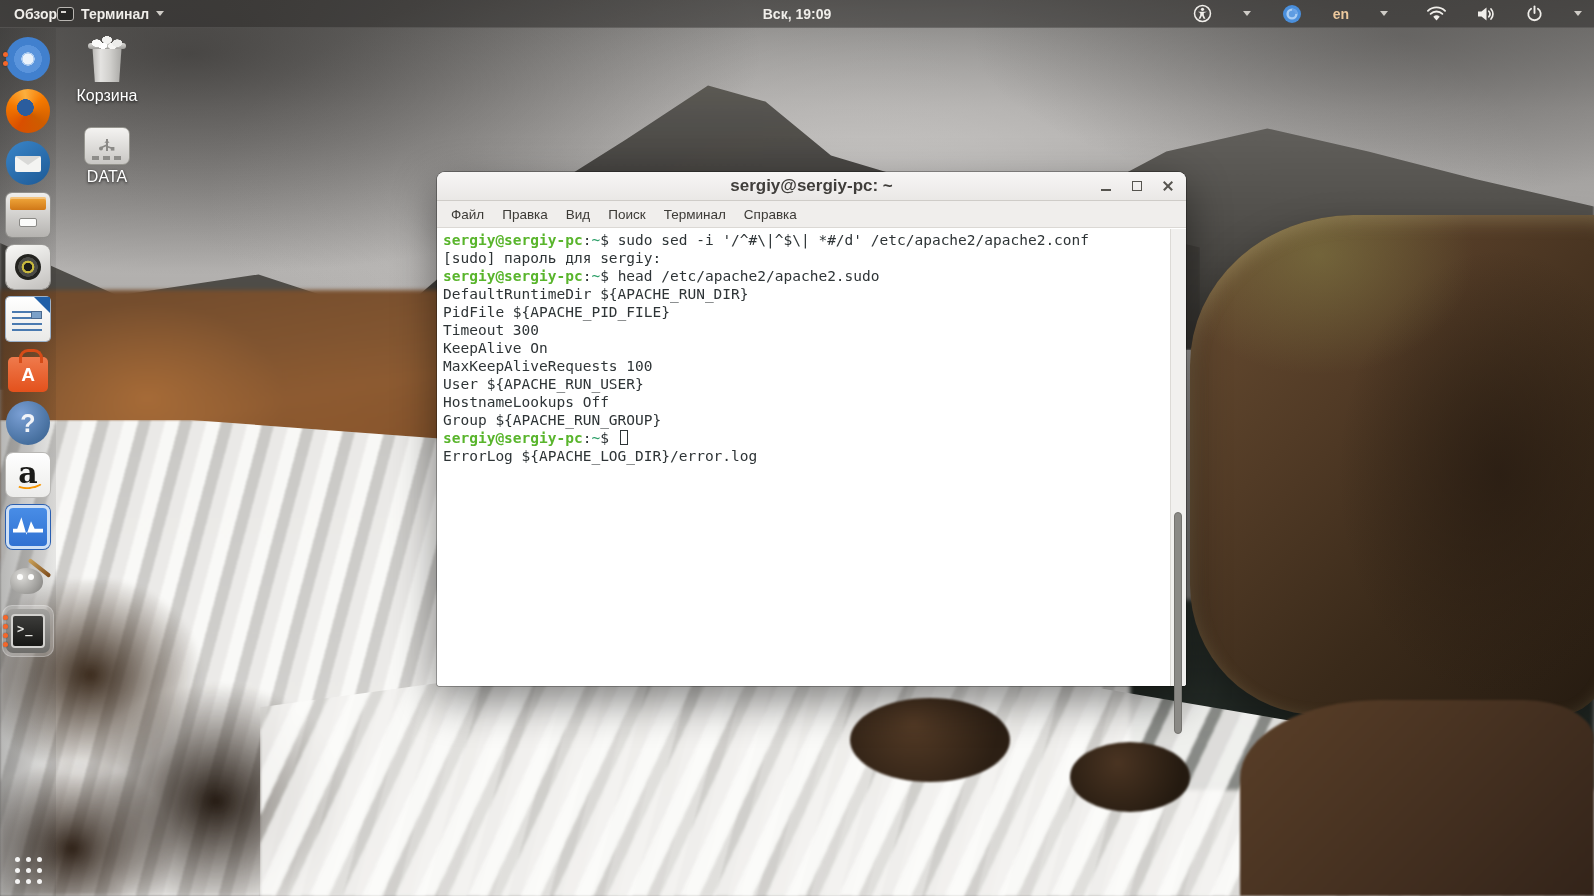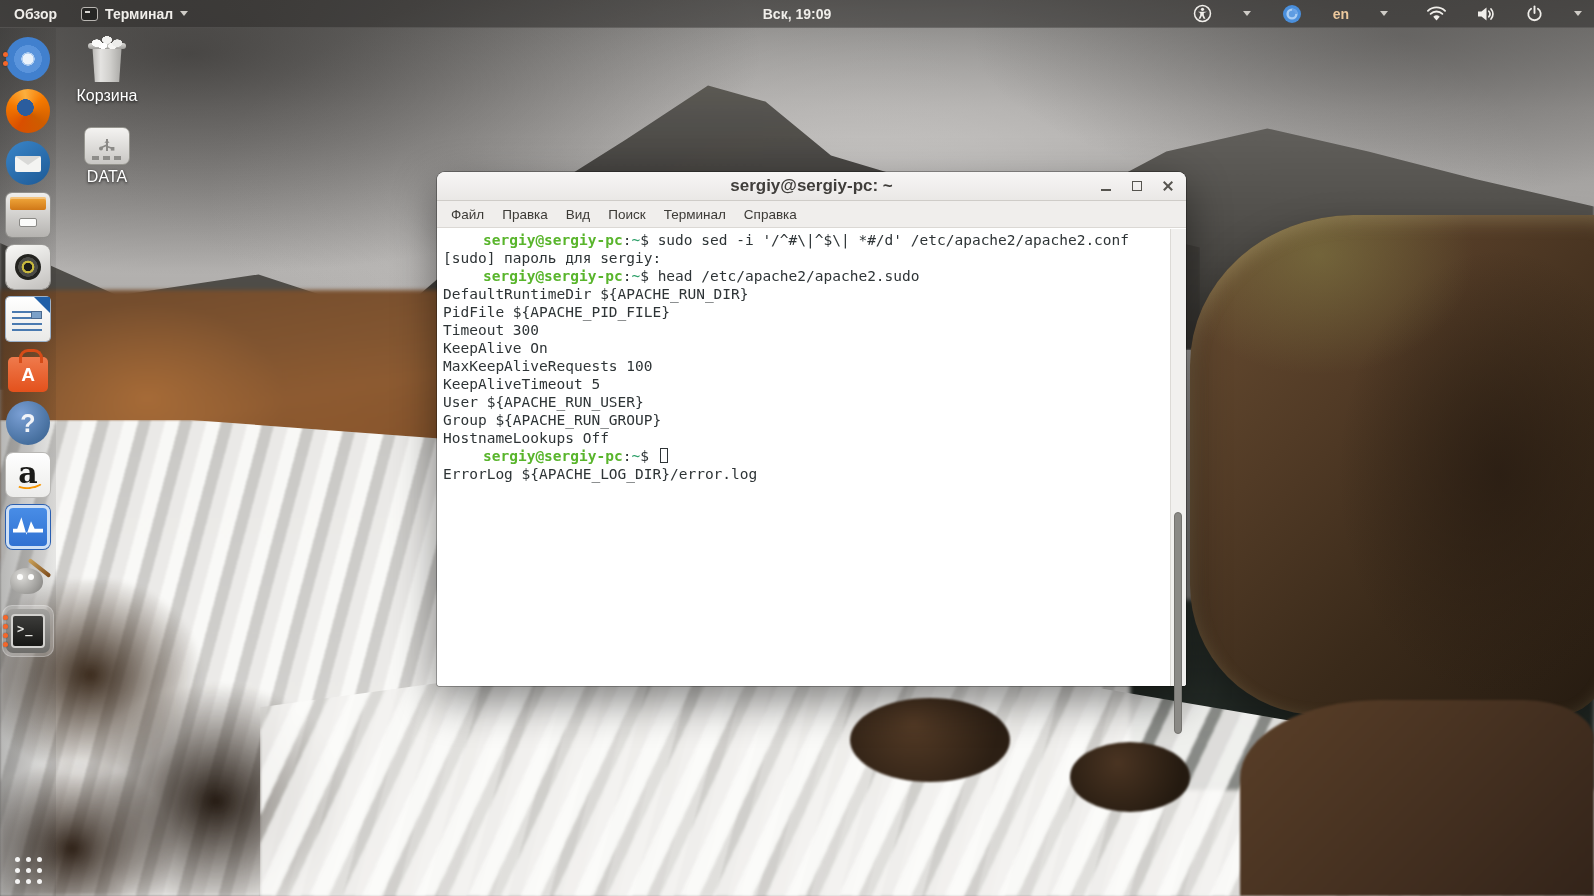--- a/index.html
+++ b/index.html
@@ -57,21 +57,21 @@
     clip-path:polygon(0 20%,30% 0,70% 10%,100% 35%,100% 100%,0 100%); }
   .midrock1 { left:850px; top:698px; width:160px; height:84px; border-radius:50%; filter:blur(1px);
     background:radial-gradient(circle at 40% 30%, #543b26, #2c1f14 75%); }
   .midrock2 { left:1070px; top:742px; width:120px; height:70px; border-radius:50%; filter:blur(1px);
     background:radial-gradient(circle at 40% 30%, #4a3422, #241a10 75%); }
 
   
   #topbar { position:absolute; top:0; left:0; right:0; height:28px; z-index:50;
     background:rgba(46,44,42,.55); color:#f0eeea; display:flex; align-items:center;
     font-size:14px; border-bottom:1px solid rgba(255,255,255,.1); }
-  .tb-left { display:flex; align-items:center; gap:24px; padding-left:14px; }
+  .tb-left { display:flex; align-items:center; padding-left:14px; }
   .tb-activities { font-weight:700; cursor:default; }
   .tb-appmenu { display:flex; align-items:center; gap:7px; font-weight:700; }
   .tb-clock { position:absolute; left:50%; transform:translateX(-50%); font-weight:700; }
   .tb-right { margin-left:auto; display:flex; align-items:center; gap:31px; padding-right:12px; }
   .caret-down { width:0; height:0; border-left:4px solid transparent; border-right:4px solid transparent;
     border-top:5px solid #cfccc7; display:inline-block; }
   .tb-lang { font-weight:700; }
   .mini-term { width:17px; height:14px; background:#262624; border:1px solid #b9b6b2; border-radius:3px; position:relative; }
   .mini-term::after { content:""; position:absolute; left:3px; top:3px; width:5px; height:2px; background:#d8d6d2; }
   .tb-icon { display:flex; align-items:center; }
@@ -195,21 +195,21 @@
   .g-max { width:10px; height:10px; border:1.5px solid #56544f; }
   .g-close { position:relative; width:12px; height:12px; }
   .g-close::before, .g-close::after { content:""; position:absolute; left:0; top:5px; width:12px; height:1.8px; background:#56544f; }
   .g-close::before { transform:rotate(45deg); } .g-close::after { transform:rotate(-45deg); }
   .menubar { height:27px; flex:none; background:#f0eeec; border-bottom:1px solid #dbd8d4;
     display:flex; align-items:center; padding-left:5px; font-size:13.5px; color:#3c3a36; }
   .menu-item { padding:0 9px; }
   .term-body { flex:1; position:relative; font-family:"DejaVu Sans Mono", monospace;
     font-size:14.5px; line-height:18px; padding:3px 20px 0 6px; overflow:hidden; border-radius:0 0 3px 3px; }
   .term-line { height:18px; white-space:pre; }
-  .p-user { font-weight:700;margin-left:40px; }
+  .p-user { font-weight:700; }
   .cursor { display:inline-block; width:8px; height:15px; border:1px solid #2e3436; vertical-align:-2px; margin-left:2px; }
   .term-scrollbar { position:absolute; right:0; top:57px; bottom:0; width:16px; background:#f1f0ee; border-left:1px solid #dcdad6; border-radius:0 0 3px 0; }
   .term-thumb { position:absolute; right:4px; top:283px; width:8px; height:222px; background:#8a8985; border:1px solid #74736f; border-radius:5px; }
 </style>
 </head>
 <body>
 
 <div id="wallpaper">
   <div class="wp clouds"></div>
   <div class="wp mtn-left"></div>
@@ -412,23 +412,22 @@
     </div>
   <div class="term-body" style="color: rgb(46, 52, 54); background: rgb(255, 255, 255);">
       <div class="term-line"><span class="p-user" style="color: rgb(89, 181, 44);">sergiy@sergiy-pc</span><span>:</span><span style="color: rgb(47, 160, 106);">~</span><span>$ </span><span>sudo sed -i '/^#\|^$\| *#/d' /etc/apache2/apache2.conf</span></div>
       <div class="term-line">[sudo] пароль для sergiy:</div>
       <div class="term-line"><span class="p-user" style="color: rgb(89, 181, 44);">sergiy@sergiy-pc</span><span>:</span><span style="color: rgb(47, 160, 106);">~</span><span>$ </span><span>head /etc/apache2/apache2.sudo</span></div>
       <div class="term-line">DefaultRuntimeDir ${APACHE_RUN_DIR}</div>
       <div class="term-line">PidFile ${APACHE_PID_FILE}</div>
       <div class="term-line">Timeout 300</div>
       <div class="term-line">KeepAlive On</div>
       <div class="term-line">MaxKeepAliveRequests 100</div>
-      <div class="term-line">KeepAliveTimeout 5</div>
       <div class="term-line">User ${APACHE_RUN_USER}</div>
+      <div class="term-line">HostnameLookups Off</div>
       <div class="term-line">Group ${APACHE_RUN_GROUP}</div>
-      <div class="term-line">HostnameLookups Off</div>
       <div class="term-line"><span class="p-user" style="color: rgb(89, 181, 44);">sergiy@sergiy-pc</span><span>:</span><span style="color: rgb(47, 160, 106);">~</span><span>$ </span><span class="cursor"></span></div>
       <div class="term-line">ErrorLog ${APACHE_LOG_DIR}/error.log</div>
     </div>
   <div class="term-scrollbar">
     <div class="term-thumb"></div>
   </div>
 </div>
 
 </body></html>

